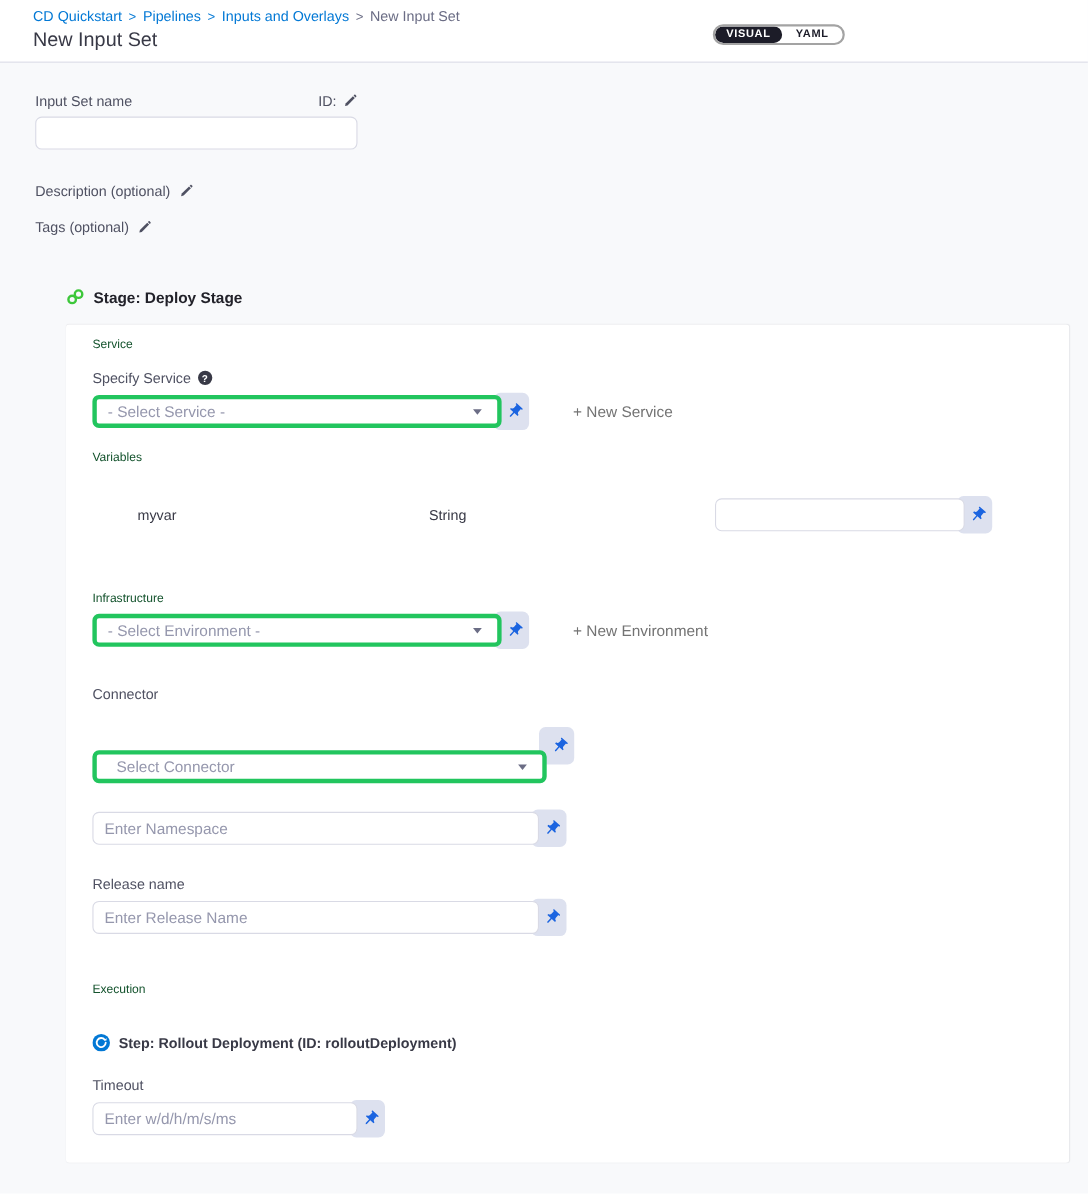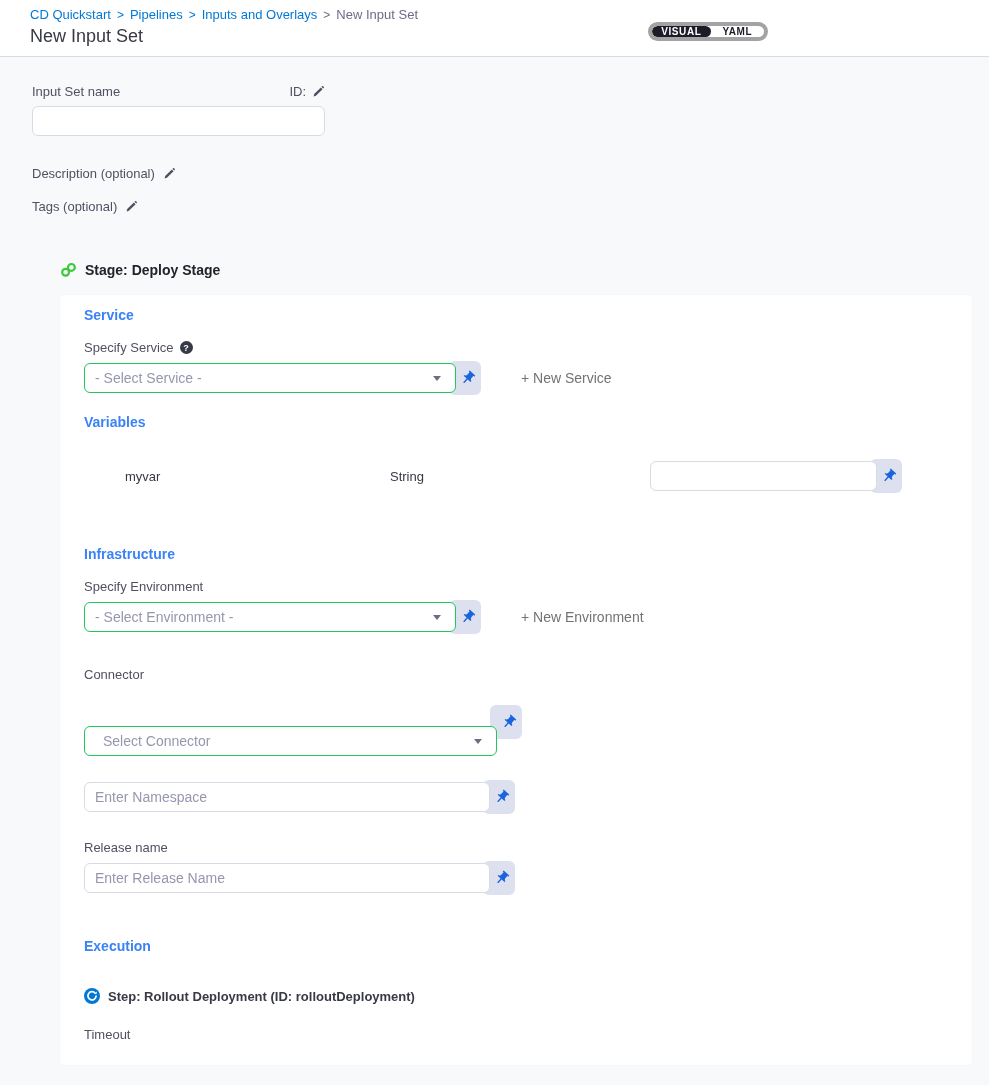--- a/index.html
+++ b/index.html
@@ -9,21 +9,21 @@
   
   .header { position:relative; height:57px; background:#fff; border-bottom:1px solid #d9dae6; padding:7px 0 0 30px; }
   .breadcrumb { font-size:13px; display:flex; gap:6px; align-items:center; }
   .crumb-link { color:#0278d5; text-decoration:none; cursor:pointer; }
   .crumb-sep-blue { color:#0278d5; font-size:12px; }
   .crumb-sep-gray { color:#6b6d85; font-size:12px; }
   .crumb-current { color:#6b6d85; }
   .page-title { margin-top:4px; font-size:18px; font-weight:500; color:#383946; }
 
   .mode-toggle { position:absolute; top:22px; right:221px; width:120px; height:19px;
-    border:4px solid #a3a3a3; border-radius:10px; background:#fff; display:flex; align-items:stretch; overflow:hidden; }
+    border:2px solid #a3a3a3; border-radius:10px; background:#fff; display:flex; align-items:stretch; overflow:hidden; }
   .mode-seg { flex:1; display:flex; align-items:center; justify-content:center;
     font-size:10px; font-weight:bold; letter-spacing:.6px; cursor:pointer; }
   .mode-seg.active { background:#1c1c28; color:#fff; border-radius:9px; flex:1.1; }
   .mode-seg.inactive { color:#1c1c28; }
 
   
   .meta-form { padding:27px 0 0 32px; }
   .label { font-size:13px; color:#4f5162; }
   .name-id-row { width:293px; display:flex; justify-content:space-between; align-items:flex-end; }
   .id-group { display:flex; align-items:center; gap:6px; }
@@ -35,27 +35,27 @@
 
   
   .stage-row { display:flex; align-items:center; gap:8px; margin:48px 0 0 60px; }
   .stage-title { font-size:14px; font-weight:bold; color:#22222a; }
   .link-icon { width:17px; height:16px; }
 
   
   .card { width:912px; margin:17px 17px 0 60px; background:#fff; border-radius:3px;
     box-shadow:0 0 1px rgba(40,41,61,.1); padding:12px 24px 23px 24px; }
 
-  .section-title { font-size:14px; font-weight:bold; color:#3b82f6; }
+  .section-title { font-size:11px; font-weight:normal; color:#14532d; }
   .field-label-row { display:flex; align-items:center; gap:6px; margin-top:17px; }
   .help-icon { width:13px; height:13px; border-radius:50%; background:#383946; color:#fff;
     font-size:9px; font-weight:bold; display:inline-flex; align-items:center; justify-content:center; cursor:pointer; }
 
   .select-row { display:flex; align-items:center; margin-top:6px; }
-  .select-box { height:30px; background:#fff; border:1px solid #22c55e; border-radius:6px;
+  .select-box { height:30px; background:#fff; border:4px solid #22c55e; border-radius:6px;
     display:flex; align-items:center; justify-content:space-between; padding:0 14px 0 10px;
     cursor:pointer; position:relative; z-index:1; }
   .select-box .ph { font-size:14px; color:#9597ad; }
   .caret { width:0; height:0; border-left:4px solid transparent; border-right:4px solid transparent;
     border-top:5px solid #6b6d85; }
   .pin-chip { width:32px; height:34px; margin-left:-7px; background:#dde1ef; border-radius:6px;
     display:flex; align-items:center; justify-content:center; padding-left:6px; cursor:pointer; z-index:0; }
   .pin-chip svg { width:16px; height:16px; }
 
   .new-link { font-size:14px; color:#737373; margin-left:40px; cursor:pointer; text-decoration:none; }
@@ -175,23 +175,20 @@
       <span class="pin-chip">
         <svg viewBox="0 0 24 24">
           <path transform="rotate(42 12 12)" d="M16 9V4h1c.55 0 1-.45 1-1s-.45-1-1-1H7c-.55 0-1 .45-1 1s.45 1 1 1h1v5c0 1.66-1.34 3-3 3v2h5.97v7l1 1 1-1v-7H19v-2c-1.66 0-3-1.34-3-3z" fill="#1b64e0"></path>
         </svg>
       </span>
     </span>
   </div>
 
   <div class="section-title infra-title">Infrastructure</div>
 
-  <div class="field-label-row">
-    <span class="label">Specify Environment</span>
-  </div>
   <div class="select-row">
     <div class="select-box" style="width:372px;">
       <span class="ph">- Select Environment -</span>
       <span class="caret"></span>
     </div>
     <div class="pin-chip">
       <svg viewBox="0 0 24 24">
         <path transform="rotate(42 12 12)" d="M16 9V4h1c.55 0 1-.45 1-1s-.45-1-1-1H7c-.55 0-1 .45-1 1s.45 1 1 1h1v5c0 1.66-1.34 3-3 3v2h5.97v7l1 1 1-1v-7H19v-2c-1.66 0-3-1.34-3-3z" fill="#1b64e0"></path>
       </svg>
     </div>
@@ -242,15 +239,23 @@
     <svg class="step-icon" viewBox="0 0 16 16">
       <circle cx="8" cy="8" r="8" fill="#0278d5"></circle>
       <path d="M11.2 5.2A4.1 4.1 0 1 0 12.1 8" fill="none" stroke="#fff" stroke-width="1.7" stroke-linecap="round"></path>
       <path d="M12.8 3.6v2.2h-2.2z" fill="#fff"></path>
     </svg>
     <span class="step-title">Step: Rollout Deployment (ID: rolloutDeployment)</span>
   </div>
 
   <div class="plain-field timeout-field">
     <span class="label">Timeout</span>
+    <div class="input-row">
+      <input class="timeout-input" placeholder="Enter w/d/h/m/s/ms" style="">
+      <span class="pin-chip">
+        <svg viewBox="0 0 24 24">
+          <path transform="rotate(42 12 12)" d="M16 9V4h1c.55 0 1-.45 1-1s-.45-1-1-1H7c-.55 0-1 .45-1 1s.45 1 1 1h1v5c0 1.66-1.34 3-3 3v2h5.97v7l1 1 1-1v-7H19v-2c-1.66 0-3-1.34-3-3z" fill="#1b64e0"></path>
+        </svg>
+      </span>
+    </div>
   </div>
 
 </div>
 
 </body></html>

